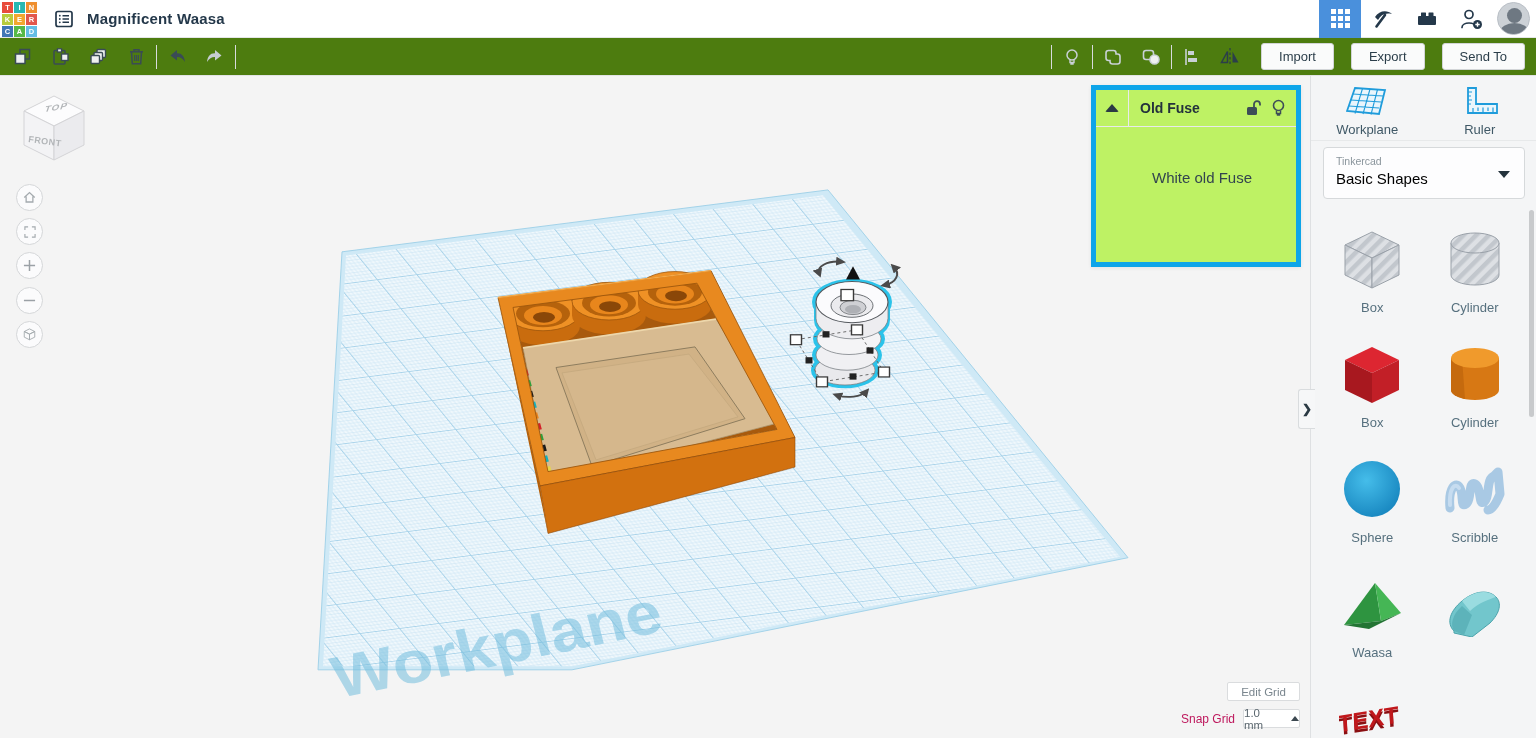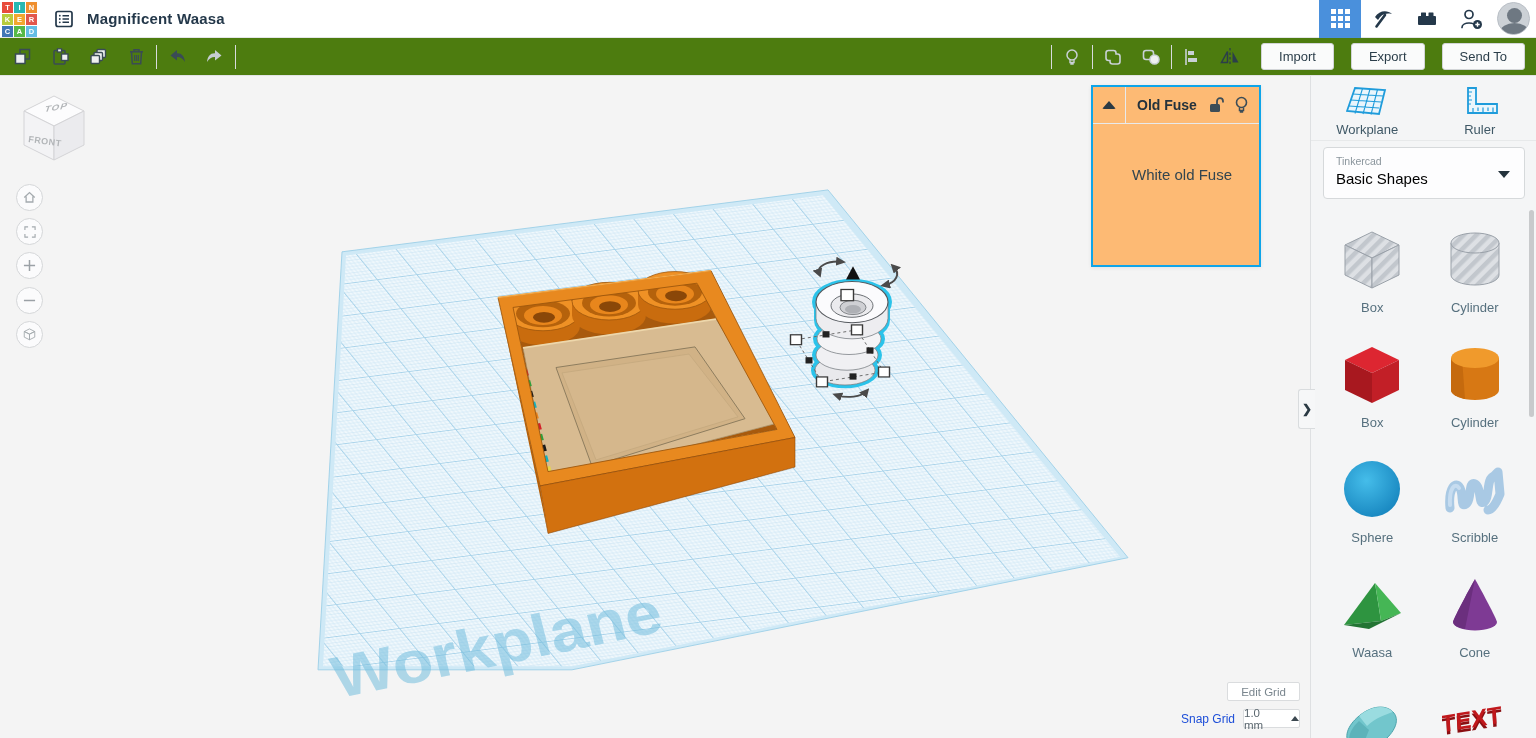--- a/index.html
+++ b/index.html
@@ -37,22 +37,22 @@
   #canvas { position:absolute; top:76px; left:0; width:1310px; height:662px; background:#f4f4f4; overflow:hidden; }
   #scene { position:absolute; top:0; left:0; }
 
   
   #viewcube { position:absolute; left:14px; top:14px; }
   .navbtn { position:absolute; left:16px; width:27px; height:27px; border-radius:50%;
             border:1px solid #d5d7d9; background:#fbfbfc; color:#a4aaae;
             display:flex; align-items:center; justify-content:center; font-size:15px; cursor:pointer; }
 
   
-  #inspector { position:absolute; left:1091px; top:9px; width:170px; height:182px; background:#fdba74;
-               border:2px solid #0ea5e9; box-shadow:0 1px 4px rgba(0,0,0,.07); z-index:10; }
+  #inspector { position:absolute; left:1091px; top:9px; width:210px; height:182px; background:#bef264;
+               border:5px solid #0ea5e9; box-shadow:0 1px 4px rgba(0,0,0,.07); z-index:10; }
   #insp-header { height:37px; display:flex; align-items:center; border-bottom:1px solid #e8eaec; }
   #insp-collapse { width:33px; height:100%; display:flex; align-items:center; justify-content:center;
                    border-right:1px solid #e8eaec; cursor:pointer; }
   #insp-collapse .tri { width:0; height:0; border-left:7px solid transparent; border-right:7px solid transparent;
                         border-bottom:8px solid #2b3a44; border-radius:2px; }
   #insp-title { font-size:14px; font-weight:bold; color:#24323c; margin-left:11px; }
   #insp-icons { margin-left:auto; display:flex; align-items:center; gap:10px; margin-right:10px; }
   .swatch-row { display:flex; margin-top:18px; }
   .swatch-col { width:50%; display:flex; flex-direction:column; align-items:center; }
   .swatch { width:37px; height:37px; border-radius:50%; cursor:pointer; }
@@ -63,21 +63,21 @@
                  border:1px solid #dcdde0; }
   .swatch-label { font-size:12.5px; color:#5f6e78; margin-top:7px; }
   #insp-desc { font-size:15px; color:#33454f; margin:24px 0 0 12px;text-align:center; }
 
   
   #edit-grid-btn { position:absolute; left:1227px; top:606px; width:73px; height:19px; background:#fff;
                    border:1px solid #dadcde; border-radius:2px; font-size:11.5px; color:#7a868e;
                    display:flex; align-items:center; justify-content:center; cursor:pointer; }
   #snap-row { position:absolute; left:1140px; top:633px; width:160px; display:flex; align-items:center;
               justify-content:flex-end; gap:8px; }
-  #snap-label { font-size:12px; color:#1d4ed8; }
+  #snap-label { font-size:12px; color:#be185d; }
   #snap-select { width:57px; height:19px; background:#fff; border:1px solid #dadcde; border-radius:2px;
                  font-size:11.5px; color:#5a666e; display:flex; align-items:center; justify-content:center;
                  gap:13px; cursor:pointer; }
   #snap-select .caret-up { width:0; height:0; border-left:4px solid transparent; border-right:4px solid transparent;
                  border-bottom:5px solid #3c4850; }
 
   
   #panel-handle { position:absolute; left:1298px; top:389px; width:17px; height:40px; background:#f6f7f8;
                   border:1px solid #d9dcde; border-right:none; border-radius:3px 0 0 3px; z-index:20;
                   display:flex; align-items:center; justify-content:center; font-size:12px; font-weight:bold;
@@ -530,27 +530,20 @@
     </div>
 
     <div class="shape-cell">
       <svg width="66" height="64" viewBox="0 0 66 64">
         <polygon points="5,52 36,10 42,48" fill="#2e9440"></polygon>
         <polygon points="36,10 62,40 42,48" fill="#45b655"></polygon>
         <polygon points="5,52 42,48 62,40 30,56" fill="#237434"></polygon>
       </svg>
       <div class="shape-label">Waasa</div>
     </div>
-    <div class="shape-cell">
-      <svg width="66" height="64" viewBox="0 0 66 64">
-        <path d="M33,6 C33,6 12,44 11,49 a22,8.5 0 0 0 44,0 C54,44 33,6 33,6 Z" fill="#7e3a94"></path>
-        <path d="M33,6 C33,6 12,44 11,49 a22,8.5 0 0 0 12,7 Z" fill="#6b2f7e"></path>
-      </svg>
-      <div class="shape-label">Cone</div>
-    </div>
 
     <div class="shape-cell">
       <svg width="66" height="64" viewBox="0 0 66 64">
         <path d="M12,58 C4,50 8,38 20,28 C32,18 46,16 54,24 C60,30 58,40 48,50 L30,64 L12,60 Z" fill="#72c6cc" stroke="#4ba3ab" stroke-width="1"></path>
         <path d="M20,28 C32,18 46,16 54,24 C48,26 36,30 28,38 Z" fill="#9adce0"></path>
         <path d="M12,58 C8,52 10,42 20,33 L30,42 L22,62 Z" fill="#5db3ba"></path>
       </svg>
       <div class="shape-label"></div>
     </div>
     <div class="shape-cell">

